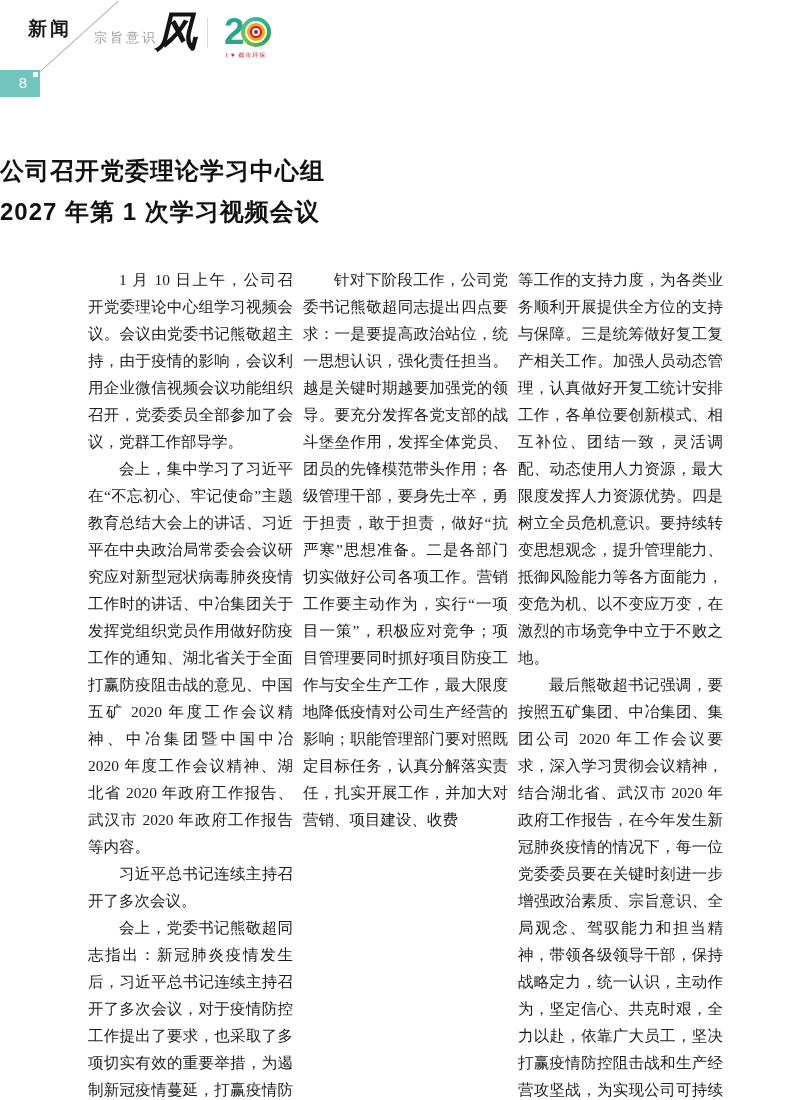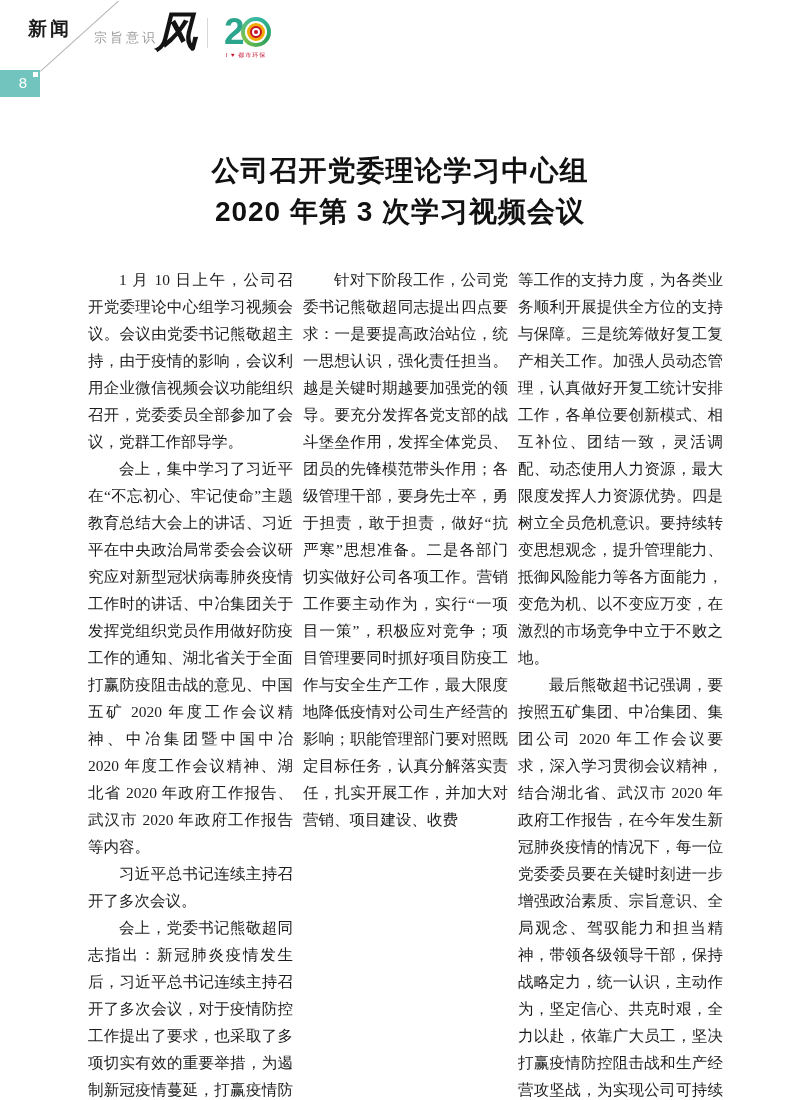--- a/index.html
+++ b/index.html
@@ -63,22 +63,22 @@
   .logo-zero .dot-red .white-ring {
     width:4px; height:4px; border:2px solid #ffffff; border-radius:50%;
   }
   .logo-caption {
     position:absolute; left:218px; top:51px; width:56px; text-align:center;
     font-size:6px; color:#c8102e; white-space:nowrap; letter-spacing:1px;
   }
 
   
   .headline {
-    position:absolute; left:0; top:150px; width:800px; text-align:center;
-    font-weight:700; color:#111111; font-size:28px; line-height:41px;
+    position:absolute; left:0; top:150px; width:800px; text-align:left;
+    font-weight:700; color:#111111; font-size:24px; line-height:41px;
     letter-spacing:1px;
   }
 
   
   .article-body {
     position:absolute; left:88px; top:266px; width:636px;
     display:flex; gap:10px;
   }
   .col {
     width:205px; min-width:205px;
@@ -110,21 +110,21 @@
         <span class="dot-red">
           <span class="white-ring"></span>
         </span>
       </span>
     </span>
   </div>
   <div class="logo-caption">I ♥ 都市环保</div>
 
   <div class="headline">
     <div>公司召开党委理论学习中心组</div>
-    <div>2020 年第 3 次学习视频会议</div>
+    <div>2027 年第 1 次学习视频会议</div>
   </div>
 
   <div class="article-body">
     <div class="col">
       <p class="para indent">1 月 10 日上午，公司召开党委理论中心组学习视频会议。会议由党委书记熊敬超主持，由于疫情的影响，会议利用企业微信视频会议功能组织召开，党委委员全部参加了会议，党群工作部导学。</p>
       <p class="para indent">会上，集中学习了习近平在“不忘初心、牢记使命”主题教育总结大会上的讲话、习近平在中央政治局常委会会议研究应对新型冠状病毒肺炎疫情工作时的讲话、中冶集团关于发挥党组织党员作用做好防疫工作的通知、湖北省关于全面打赢防疫阻击战的意见、中国五矿 2020 年度工作会议精神、中冶集团暨中国中冶 2020 年度工作会议精神、湖北省 2020 年政府工作报告、武汉市 2020 年政府工作报告等内容。</p>
       <p class="para indent">习近平总书记连续主持召开了多次会议。</p>
       <p class="para indent">会上，党委书记熊敬超同志指出：新冠肺炎疫情发生后，习近平总书记连续主持召开了多次会议，对于疫情防控工作提出了要求，也采取了多项切实有效的重要举措，为遏制新冠疫情蔓延，打赢疫情防控阻击战指明了方向。五矿集团、中冶集团、集团公司也多次召开会议，部署疫情防控、复工复产的相</p>
     </div>
     <div class="col">

